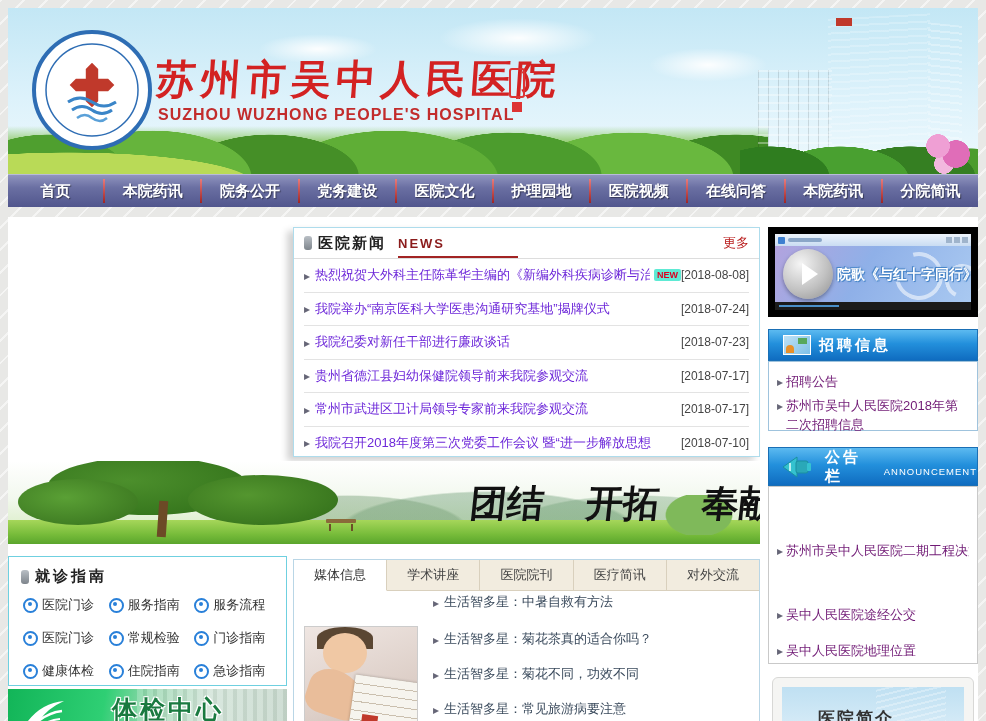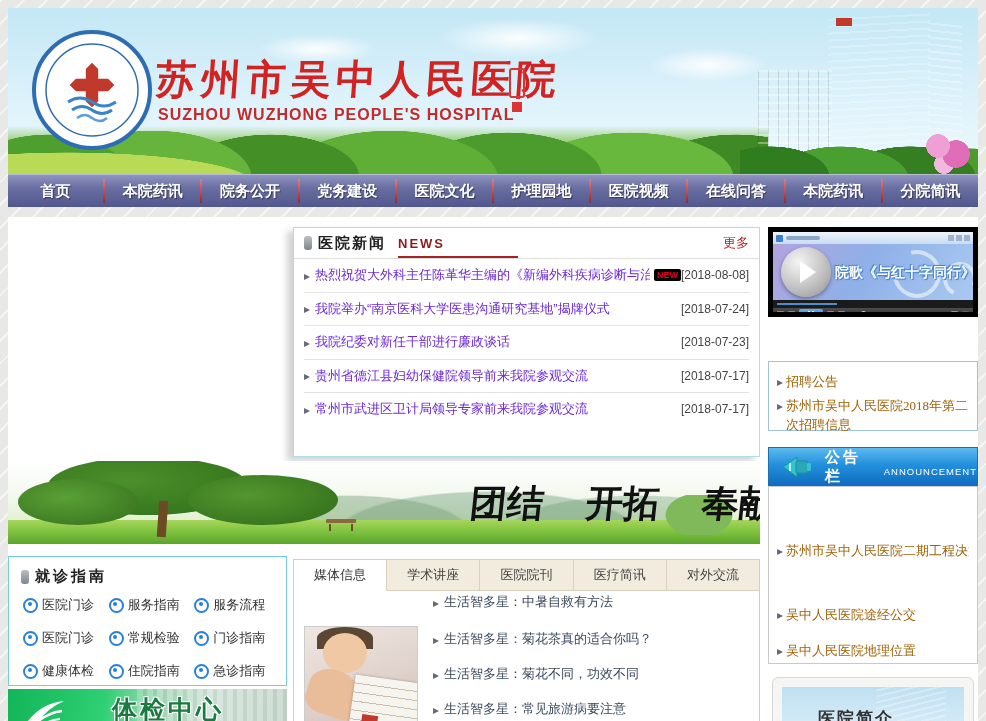--- a/index.html
+++ b/index.html
@@ -71,26 +71,26 @@
   .bullet-icon{width:8px;height:14px;border-radius:3px;background:linear-gradient(180deg,#b9bfc5,#7e858c);margin-right:6px;}
   .news-title{font-size:15px;font-weight:bold;color:#222;letter-spacing:2px;}
   .news-tag{position:relative;margin-left:12px;font-size:13px;font-weight:bold;color:#8b1c1c;letter-spacing:2px;}
   .news-tag::after{content:'';position:absolute;left:0;bottom:-7px;width:120px;height:2px;background:#a22424;}
   .news-more{margin-left:auto;font-size:13px;color:#b91c1c;cursor:pointer;}
   .news-list{list-style:none;margin:0;padding:0 10px;}
   .news-row{display:flex;align-items:center;height:32.5px;border-bottom:1px solid #e3e3e3;font-size:13px;}
   .news-row:last-child{border-bottom:none;}
   .arr::before{content:'▸';color:#667;margin-right:5px;font-size:12px;}
   .news-link{color:#6d28d9;text-decoration:none;white-space:nowrap;overflow:hidden;max-width:340px;cursor:pointer;}
-  .new-badge{margin-left:4px;background:#000000;color:#d02;font-size:9px;font-weight:bold;
+  .new-badge{margin-left:4px;background:#5eead4;color:#d02;font-size:9px;font-weight:bold;
     padding:1px 3px;border-radius:2px;letter-spacing:0;}
   .news-date{margin-left:auto;color:#444;font-size:12px;white-space:nowrap;}
   
   .rcol{position:absolute;left:760px;top:0;width:210px;height:503px;}
-  .player{position:absolute;left:0;top:10px;width:210px;height:90px;border:5px solid #000000;box-sizing:border-box;overflow:hidden;}
+  .player{position:absolute;left:0;top:10px;width:210px;height:90px;border:7px solid #000000;box-sizing:border-box;overflow:hidden;}
   .p-titlebar{height:12px;background:linear-gradient(180deg,#eef4fc,#c9dcf2);display:flex;align-items:center;padding:0 3px;}
   .p-appicon{width:7px;height:7px;background:#3d7fd0;border-radius:1px;}
   .p-tbtext{width:34px;height:4px;background:#8aa6c8;margin-left:3px;border-radius:2px;}
   .p-winbtns{margin-left:auto;display:flex;gap:2px;}
   .p-winbtns i{width:6px;height:6px;background:#9fb4cc;display:block;}
   .p-screen{position:relative;height:56px;
     background:linear-gradient(120deg,#b2a3de 0%,#8fb0e8 45%,#a9c9f1 100%);}
   .p-note{position:absolute;border:4px solid rgba(255,255,255,.55);border-radius:50%;}
   .n1{left:120px;top:6px;width:40px;height:40px;border-left-color:transparent;transform:rotate(30deg);}
   .n2{left:170px;top:18px;width:26px;height:26px;border-bottom-color:transparent;transform:rotate(-20deg);}
@@ -121,21 +121,21 @@
   .recruit-icon{width:26px;height:18px;margin:0 8px 0 14px;position:relative;background:linear-gradient(135deg,#bfe2f5,#7fc0e8);border:1px solid #fff;}
   .recruit-icon::before{content:'';position:absolute;left:2px;bottom:1px;width:8px;height:8px;border-radius:50% 50% 0 0;background:#e8902a;}
   .recruit-icon::after{content:'';position:absolute;right:3px;top:2px;width:9px;height:6px;background:#57a85c;}
   .megaphone{width:34px;height:26px;margin:0 10px 0 12px;}
   .side-box{position:absolute;left:0;width:210px;background:#fff;box-sizing:border-box;}
   .recruit-box{top:144px;height:70px;border:1px solid #9fc3dd;}
   .board-box{top:269px;height:178px;border:1px solid #c9c9c9;}
   .side-list{list-style:none;margin:0;padding:6px 8px;}
   .side-item{font-size:13px;color:#333;line-height:19px;margin-top:4px;display:flex;}
   .side-item .arr::before{margin-right:3px;}
-  .side-link{color:#a16207;text-decoration:none;cursor:pointer;font-family:Liberation Serif, serif;}
+  .side-link{color:#701a75;text-decoration:none;cursor:pointer;}
   .nowrap{white-space:nowrap;overflow:hidden;}
   .board-box .side-item.b1{margin-top:48px;}
   .board-box .side-item.b2{margin-top:44px;}
   .board-box .side-item.b3{margin-top:16px;}
   .intro-card{position:absolute;left:4px;top:460px;width:202px;height:90px;background:#f5f5f3;
     border:1px solid #d8d8d6;border-radius:6px;box-sizing:border-box;cursor:pointer;}
   .intro-img{position:relative;margin:9px;height:64px;overflow:hidden;
     background:linear-gradient(180deg,#bfe0f2,#e4f2fa);}
   .intro-slab{position:absolute;right:18px;top:-6px;width:70px;height:80px;transform:skewY(-14deg);
     background:linear-gradient(90deg,#9aa2a8,#6f777e 60%,#4e555c);
@@ -293,20 +293,25 @@
         </li>
         <li class="news-row">
           <span class="arr"></span>
           <a class="news-link">贵州省德江县妇幼保健院领导前来我院参观交流</a>
           <span class="news-date">[2018-07-17]</span>
         </li>
         <li class="news-row">
           <span class="arr"></span>
           <a class="news-link">常州市武进区卫计局领导专家前来我院参观交流</a>
           <span class="news-date">[2018-07-17]</span>
+        </li>
+        <li class="news-row">
+          <span class="arr"></span>
+          <a class="news-link">我院召开2018年度第三次党委工作会议 暨“进一步解放思想</a>
+          <span class="news-date">[2018-07-10]</span>
         </li>
       </ul>
     </div>
 
     <div class="rcol">
 
       <div class="player">
         <div class="p-titlebar">
           <span class="p-appicon"></span>
           <span class="p-tbtext"></span>
@@ -335,20 +340,24 @@
           <span class="pc-sq"></span>
           <span class="pc-sq"></span>
           <span class="pc-vol">
               <i></i>
             </span>
           <span class="pc-amber"></span>
           <span class="pc-red"></span>
         </div>
       </div>
 
+      <div class="blue-head recruit-head">
+        <span class="recruit-icon"></span>
+        <span class="head-label">招聘信息</span>
+      </div>
       <div class="side-box recruit-box">
         <ul class="side-list">
           <li class="side-item">
             <span class="arr"></span>
             <a class="side-link">招聘公告</a>
           </li>
           <li class="side-item">
             <span class="arr"></span>
             <a class="side-link">苏州市吴中人民医院2018年第二次招聘信息</a>
           </li>

